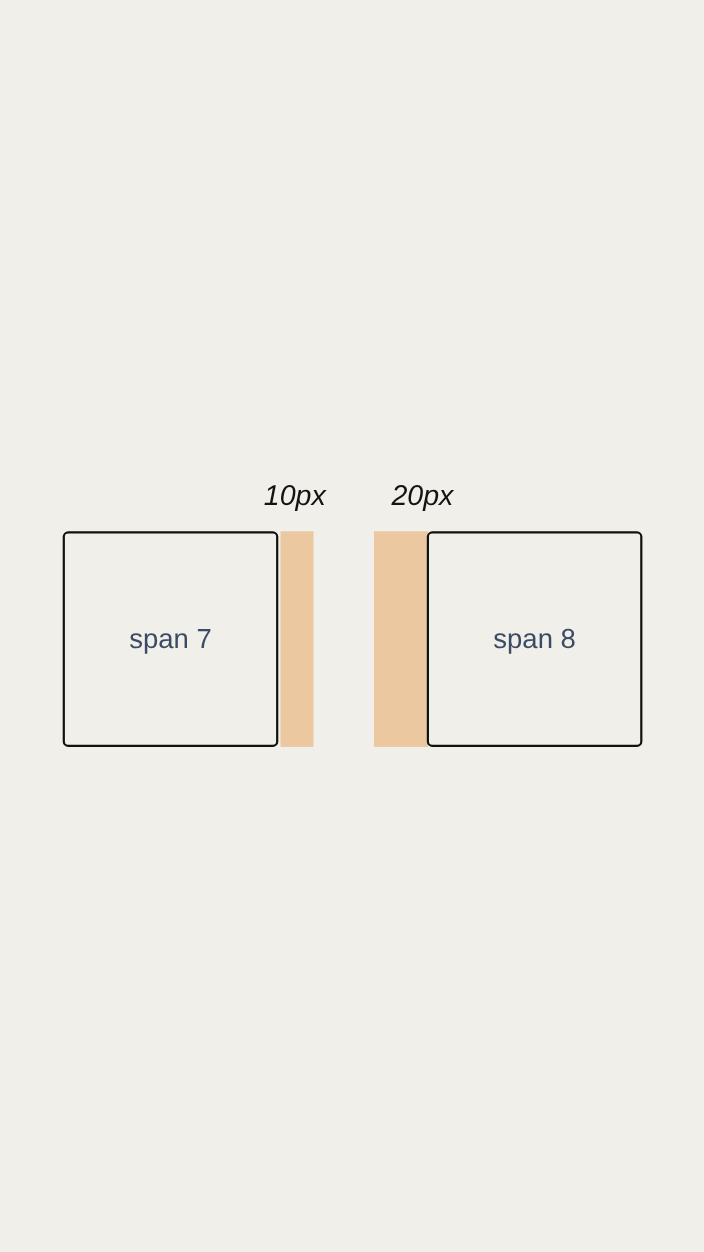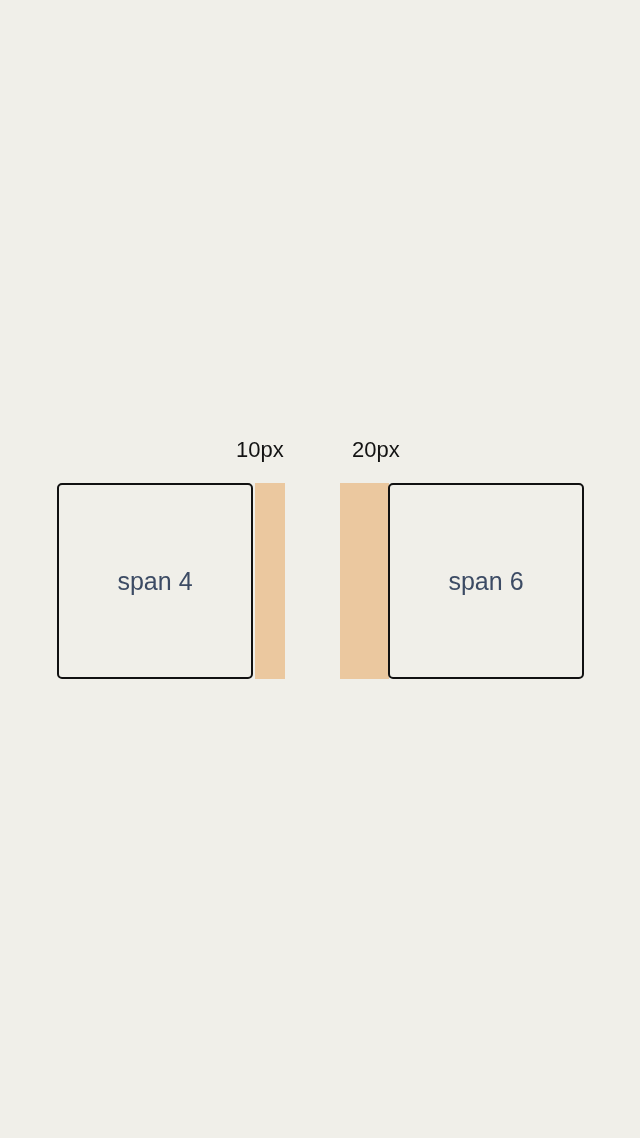--- a/index.html
+++ b/index.html
@@ -11,24 +11,26 @@
     width: 640px;
     height: 1138px;
     background: var(--canvas-bg, #f0efe9);
     font-family: "Liberation Sans", sans-serif;
     overflow: hidden;
   }
   .margin-label {
     position: absolute;
     top: 436px;
     width: 64px;
-    font-size: 22px;
+    text-align: center;
+    font-size: 26px;
     line-height: 28px;
     color: var(--margin-label-text, #131313);
     white-space: nowrap;
+    font-style: italic;
   }
   .label-1 { left: 236px; }
   .label-2 { left: 352px; }
   .span-box {
     position: absolute;
     top: 483px;
     width: 196px;
     height: 196px;
     box-sizing: border-box;
     border: 2px solid var(--box-border, #111111);
@@ -59,24 +61,24 @@
 </head>
 <body>
 
 <div class="canvas">
 
   <div class="margin-label label-1">10px</div>
 
   <div class="margin-label label-2">20px</div>
 
   <div class="span-box box-1">
-    <span class="box-label">span 4</span>
+    <span class="box-label">span 7</span>
   </div>
 
   <div class="margin-strip strip-1"></div>
 
   <div class="margin-strip strip-2"></div>
 
   <div class="span-box box-2">
-    <span class="box-label">span 6</span>
+    <span class="box-label">span 8</span>
   </div>
 
 </div>
 
 </body></html>

